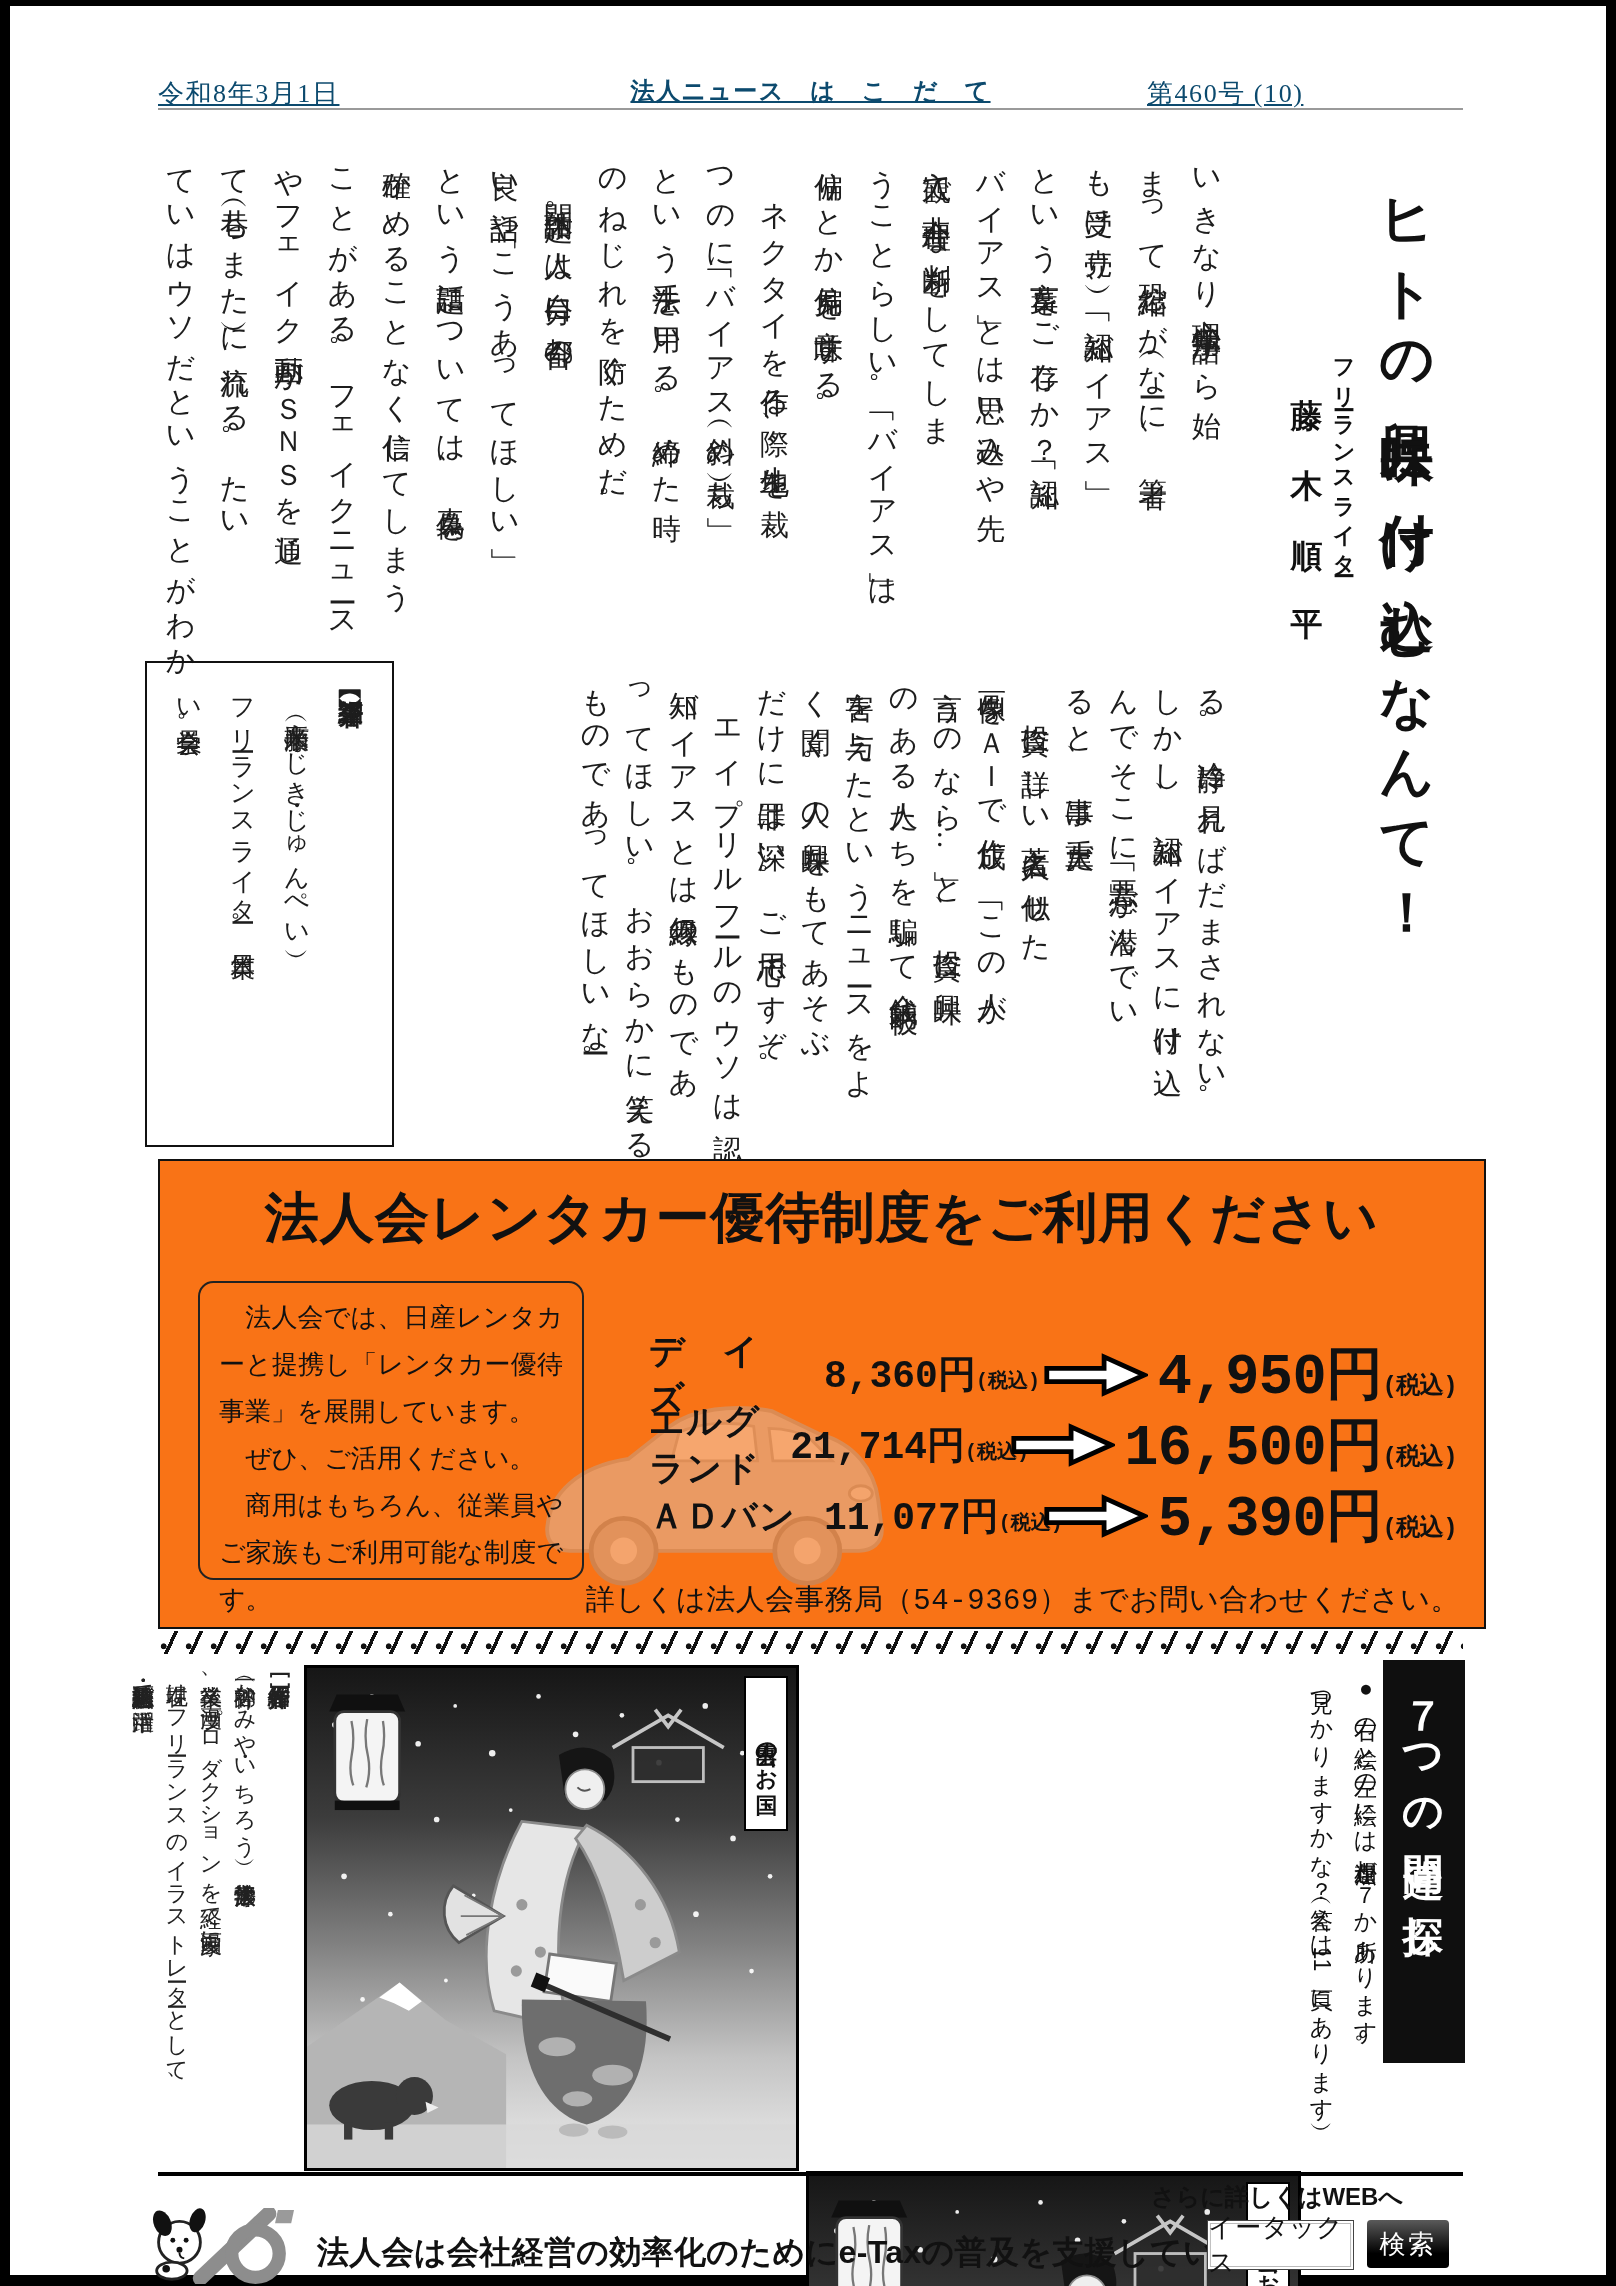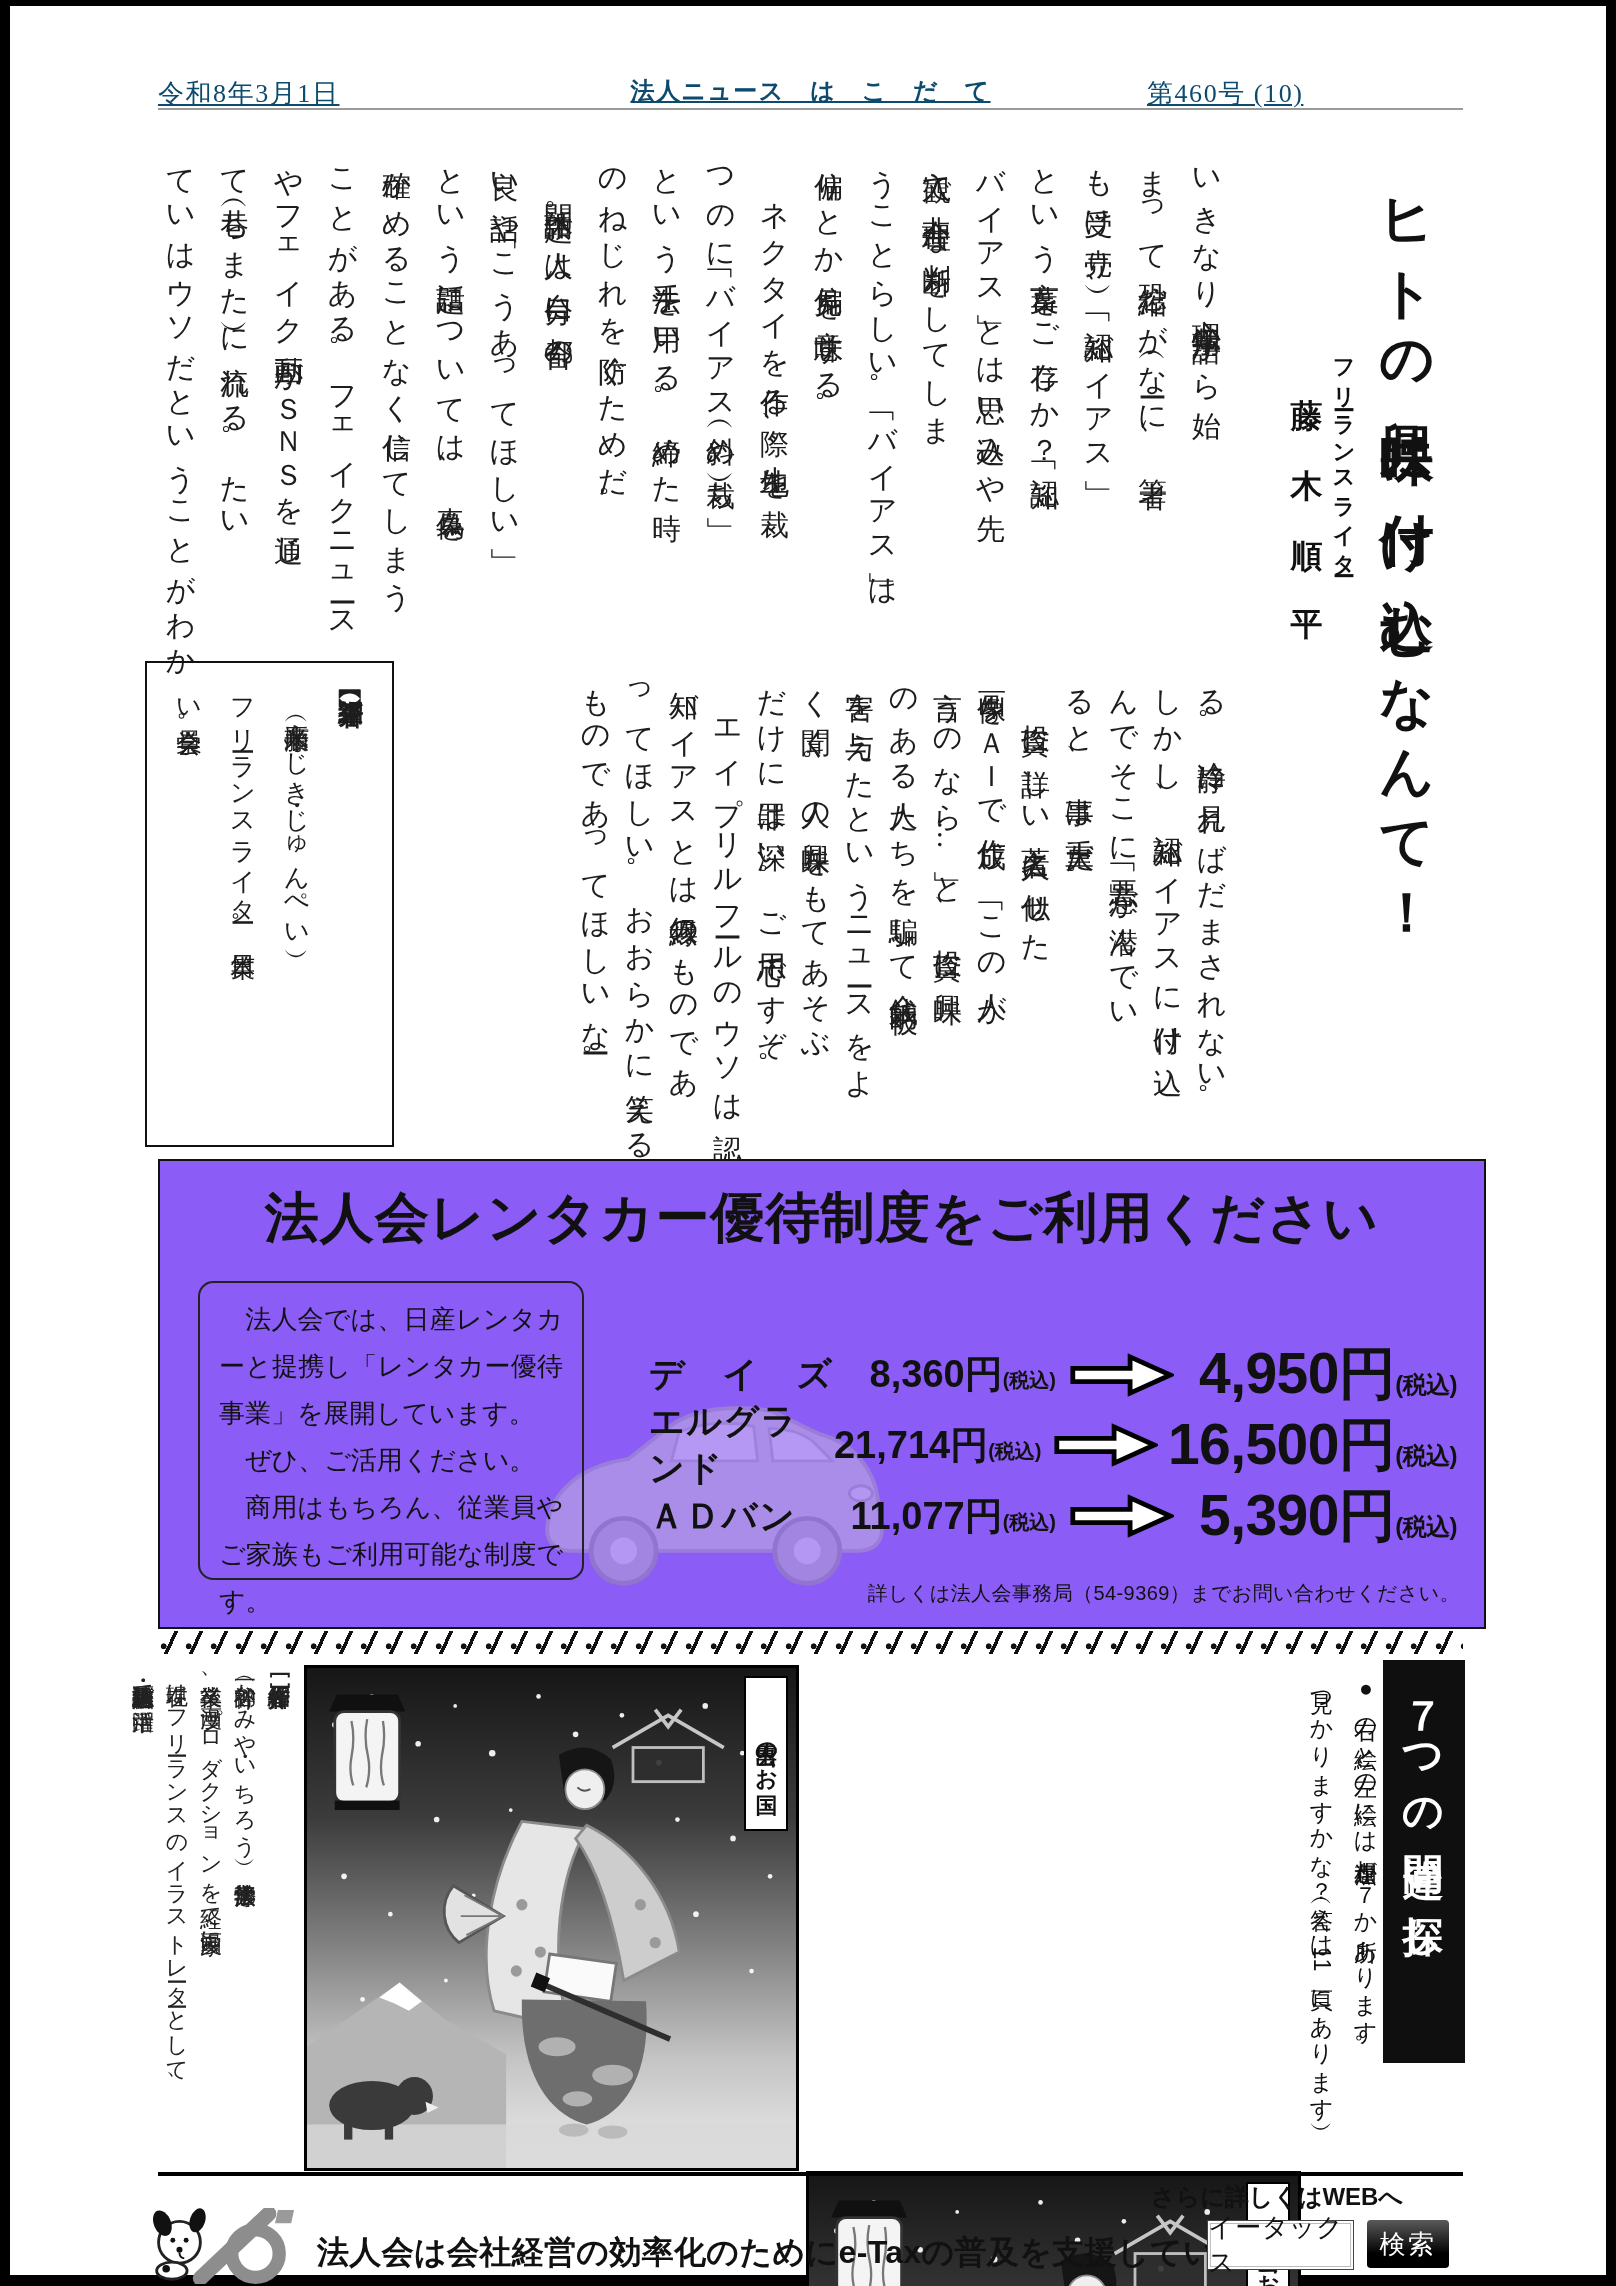--- a/index.html
+++ b/index.html
@@ -18,36 +18,36 @@
   .auth-role{font-size:22px;font-weight:700;letter-spacing:.1em;}
   .auth-name{font-size:32px;font-weight:800;letter-spacing:2.2em;margin-top:29px;display:block;}
   .band{color:#1d1d1d;font-size:29px;letter-spacing:.13em;}
   .band1{line-height:54px;}
   .band2{line-height:44px;}
   .band .col{white-space:nowrap;}
   .authbox{border:2.9px solid #111;}
   .authbox .inner{padding:19px 15.3px;font-size:25px;line-height:54px;color:#1d1d1d;height:calc(100% - 38px);}
   .authbox .bh{font-weight:700;}
   
-  .adbox{border:2.9px solid #111;background:#8b5cf6;}
+  .adbox{border:2.9px solid #111;background:#f97316;font-family:Liberation Mono, monospace;}
   .ad-title{width:100%;text-align:center;font-size:54px;letter-spacing:.02em;}
   .ad-title .strong{font-weight:900;}
   .ad-title .rest{font-weight:700;}
   .roundbox{border:2.9px solid #222;border-radius:15.3px;padding:13.4px 19px;font-size:26px;line-height:47px;
             text-align:justify;background:transparent;}
   .price-h{font-size:32px;font-weight:700;letter-spacing:.02em;}
   .price-h .dot{font-size:29px;margin-right:9.6px;}
   .prow{display:flex;align-items:center;height:67px;margin-bottom:3.8px;}
   .pname{width:201px;font-size:35px;font-weight:800;letter-spacing:.04em;}
   .pbefore{width:206px;text-align:right;font-size:38px;font-weight:700;white-space:nowrap;}
   .pafter{flex:1;text-align:right;font-size:57px;font-weight:900;white-space:nowrap;letter-spacing:-.01em;}
   .tax-s{font-size:20px;font-weight:700;}
   .tax-b{font-size:24px;font-weight:800;}
   .parrow{width:105px;height:44px;margin:0 9.6px 0 13.4px;flex:none;}
-  .contact{font-size:20px;letter-spacing:.02em;text-align:right;}
+  .contact{font-size:29px;letter-spacing:.02em;text-align:right;}
   
   .wavy{height:23px;
     background-image:
       radial-gradient(circle at 5.7px 15.3px,#111 2.5px,transparent 3.3px),
       linear-gradient(115deg,transparent 46%,#111 46%,#111 57%,transparent 57%);
     background-size:25px 23px,25px 23px;background-repeat:repeat-x;}
   
   .artist{font-size:22px;line-height:34px;color:#222;}
   .artist .col{white-space:nowrap;}
   .pic{border:3.8px solid #000;background:#888;position:relative;overflow:hidden;}

